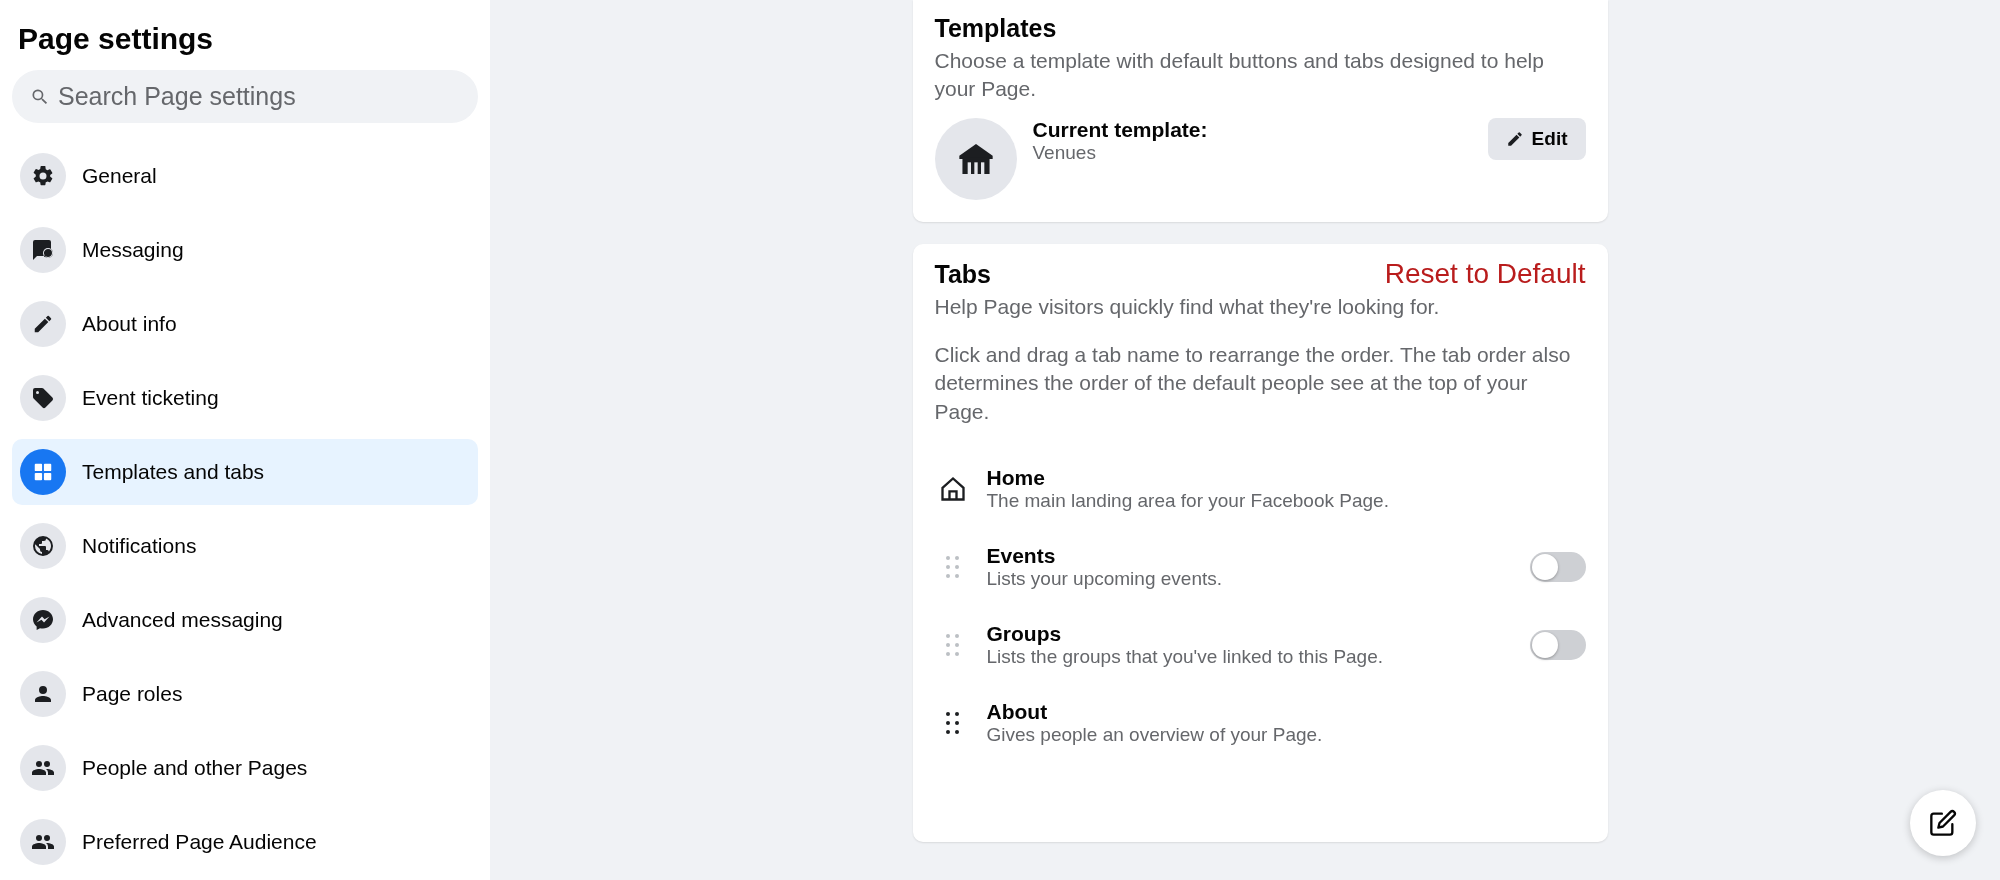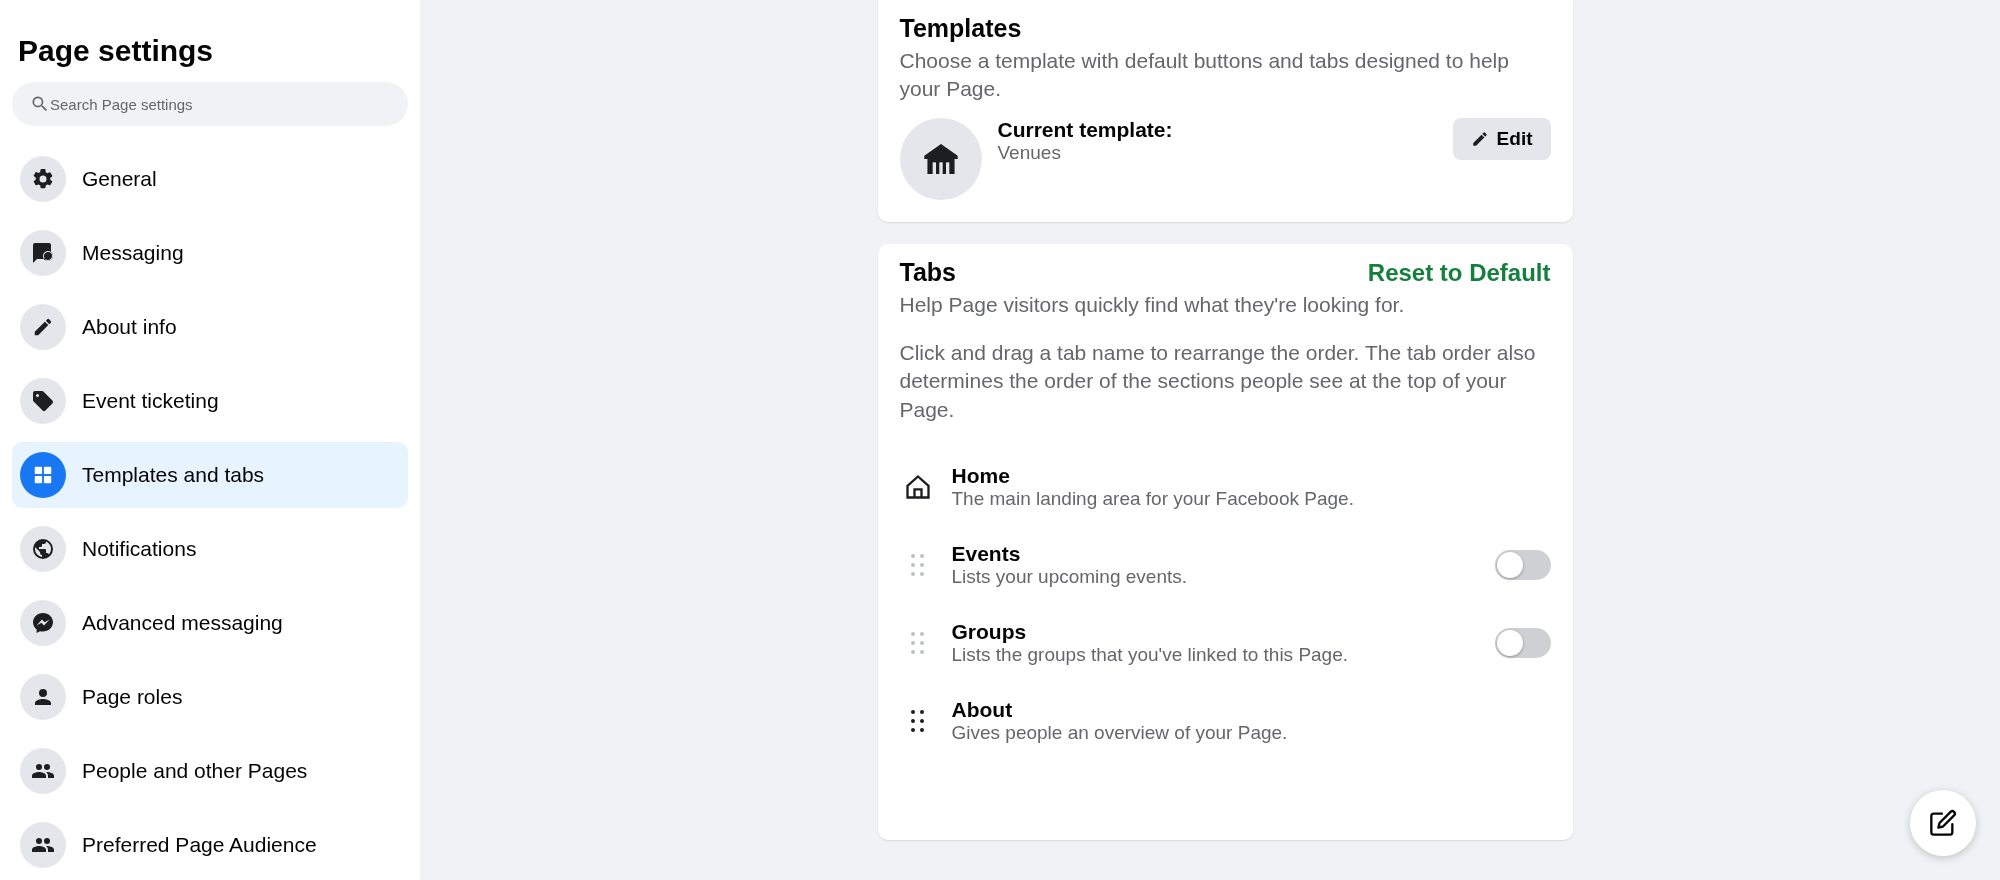--- a/index.html
+++ b/index.html
@@ -12,23 +12,23 @@
     body {
       background: #f0f2f5;
       width: 2000px;
       height: 880px;
       display: flex;
       overflow: hidden;
     }
     
     
     .sidebar {
-      width: 420px;
+      width: 490px;
       background: #ffffff;
-      padding: 16px 12px;
+      padding: 4px 12px;
       height: 100%;
       overflow-y: auto;
     }
     
     .sidebar-title {
       font-size: 30px;
       font-weight: 700;
       color: #050505;
       padding: 18px 0 14px 6px;
     }
@@ -42,25 +42,25 @@
       margin-bottom: 20px;
     }
     
     .search-container svg {
       flex-shrink: 0;
     }
     
     .search-input {
       border: none;
       background: transparent;
-      font-size: 15px;
+      font-size: 25px;
       color: #404040;
       width: 100%;
       outline: none;
-      margin-left: 0;
+      margin-left: 8px;
     }
     
     .search-input::placeholder {
       color: #65676b;
     }
     
     .nav-list {
       list-style: none;
     }
     
@@ -188,23 +188,23 @@
       gap: 8px;
     }
     
     .tabs-header {
       display: flex;
       justify-content: space-between;
       align-items: baseline;
     }
     
     .reset-link {
-      color: #15803d;
-      font-size: 24px;
-      font-weight: 700;
+      color: #b91c1c;
+      font-size: 28px;
+      font-weight: 400;
       cursor: pointer;
     }
     
     .tabs-description {
       font-size: 21px;
       color: #65676b;
       line-height: 1.35;
       margin-bottom: 20px;
     }
     
@@ -447,21 +447,21 @@
       </div>
     </section>
     </div>
 
     <section class="card tabs-card">
       <div class="tabs-header">
         <h2 class="card-title">Tabs</h2>
         <span class="reset-link">Reset to Default</span>
       </div>
       <p class="tabs-description">Help Page visitors quickly find what they're looking for.</p>
-      <p class="tabs-description2">Click and drag a tab name to rearrange the order. The tab order also determines the order of the sections people see at the top of your Page.</p>
+      <p class="tabs-description2">Click and drag a tab name to rearrange the order. The tab order also determines the order of the default people see at the top of your Page.</p>
 
       <div class="tab-row">
         <div class="tab-handle">
           <svg width="28" height="28" viewBox="0 0 24 24" fill="none" stroke="#1c1e21" stroke-width="2">
               <path d="M3 11 L12 3 L21 11 V21 H3 Z"></path>
               <path d="M9 21 V14 H15 V21"></path>
             </svg>
         </div>
         <div class="tab-info">
           <div class="tab-title">Home</div>

